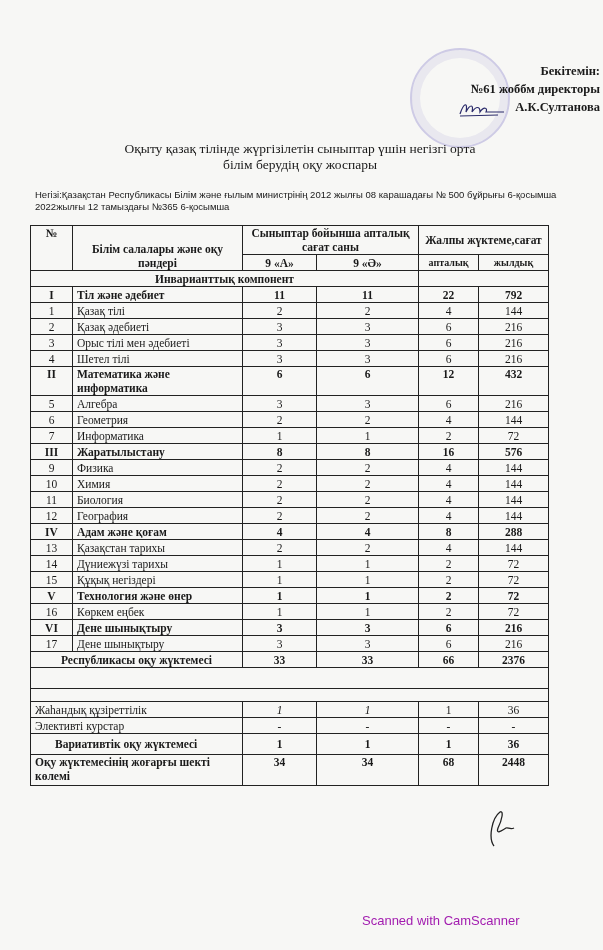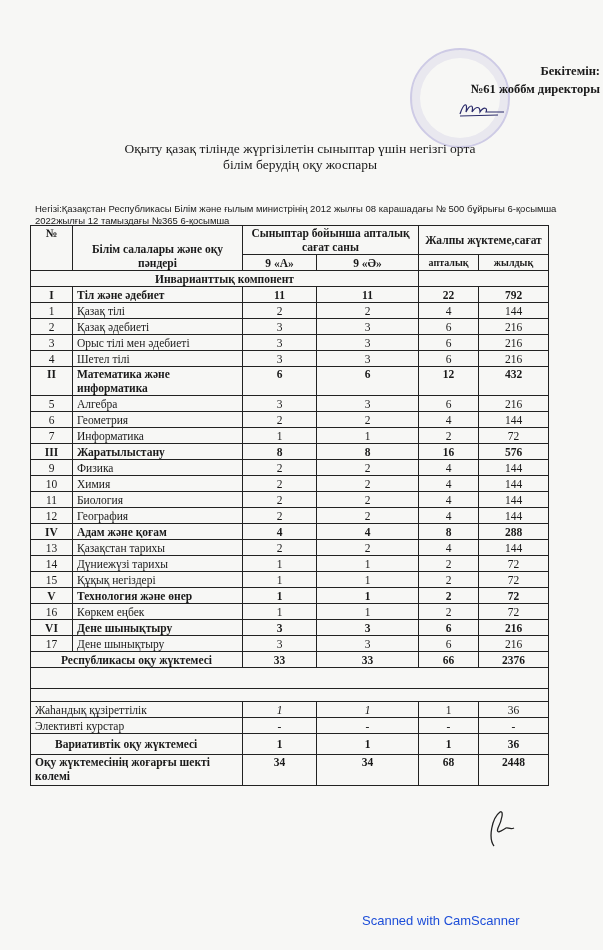--- a/index.html
+++ b/index.html
@@ -21,21 +21,21 @@
     box-shadow: inset 0 0 0 8px rgba(130,120,200,0.12);
   }
   .sig1 {
     position: absolute; left: 458px; top: 100px; width: 50px; height: 18px;
   }
   .title {
     position: absolute; left: 60px; top: 141px; width: 480px;
     text-align: center; font-weight: normal; font-size: 13.5px; line-height: 16px;
   }
   .basis {
-    position: absolute; left: 35px; top: 203px; width: 560px;
+    position: absolute; left: 35px; top: 189px; width: 560px;
     font-size: 9.5px; line-height: 12px; font-family: "Liberation Sans", sans-serif;
   }
   table.plan {
     position: absolute; left: 30px; top: 225px; width: 518px;
     border-collapse: collapse; table-layout: fixed;
     font-size: 11.5px;
   }
   table.plan td {
     border: 1px solid #222; padding: 0 4px; height: 15px; line-height: 14px;
     vertical-align: middle; overflow: hidden; white-space: nowrap;
@@ -45,30 +45,31 @@
   .name { text-align: left; margin-left: 43px; }
   .hdr { font-weight: bold; text-align: center; white-space: normal !important; line-height: 14px; }
   .small { font-size: 10px; font-weight: bold; }
   .wrap { white-space: normal !important; }
   .it { font-style: italic; }
   .sig2 {
     position: absolute; left: 480px; top: 808px; width: 40px; height: 40px;
   }
   .cam {
     position: absolute; left: 362px; top: 913px;
-    font-family: "Liberation Sans", sans-serif; font-size: 13px; color: #1d4ed8;
+    font-family: "Liberation Sans", sans-serif; font-size: 13px; color: #a21caf;
   }
 </style>
 </head>
 <body>
 
 <div class="stamp"></div>
 <div class="approval">
   <div>Бекітемін:</div>
   <div>№61 жоббм  директоры</div>
+  <div><span>А.К.Султанова</span></div>
 </div>
 <svg class="sig1" viewBox="0 0 50 18">
   <path d="M2 14 C6 2, 10 2, 8 12 C12 4, 16 4, 14 12 C18 6, 22 6, 22 12 C26 6, 30 8, 28 12 L46 12" stroke="#2a2a6a" stroke-width="1.2" fill="none"></path>
   <path d="M2 16 L40 15" stroke="#2a2a6a" stroke-width="1" fill="none"></path>
 </svg>
 
 <div class="title">
   <div>Оқыту қазақ тілінде жүргізілетін сыныптар үшін негізгі орта</div>
   <div>білім берудің  оқу жоспары</div>
 </div>

